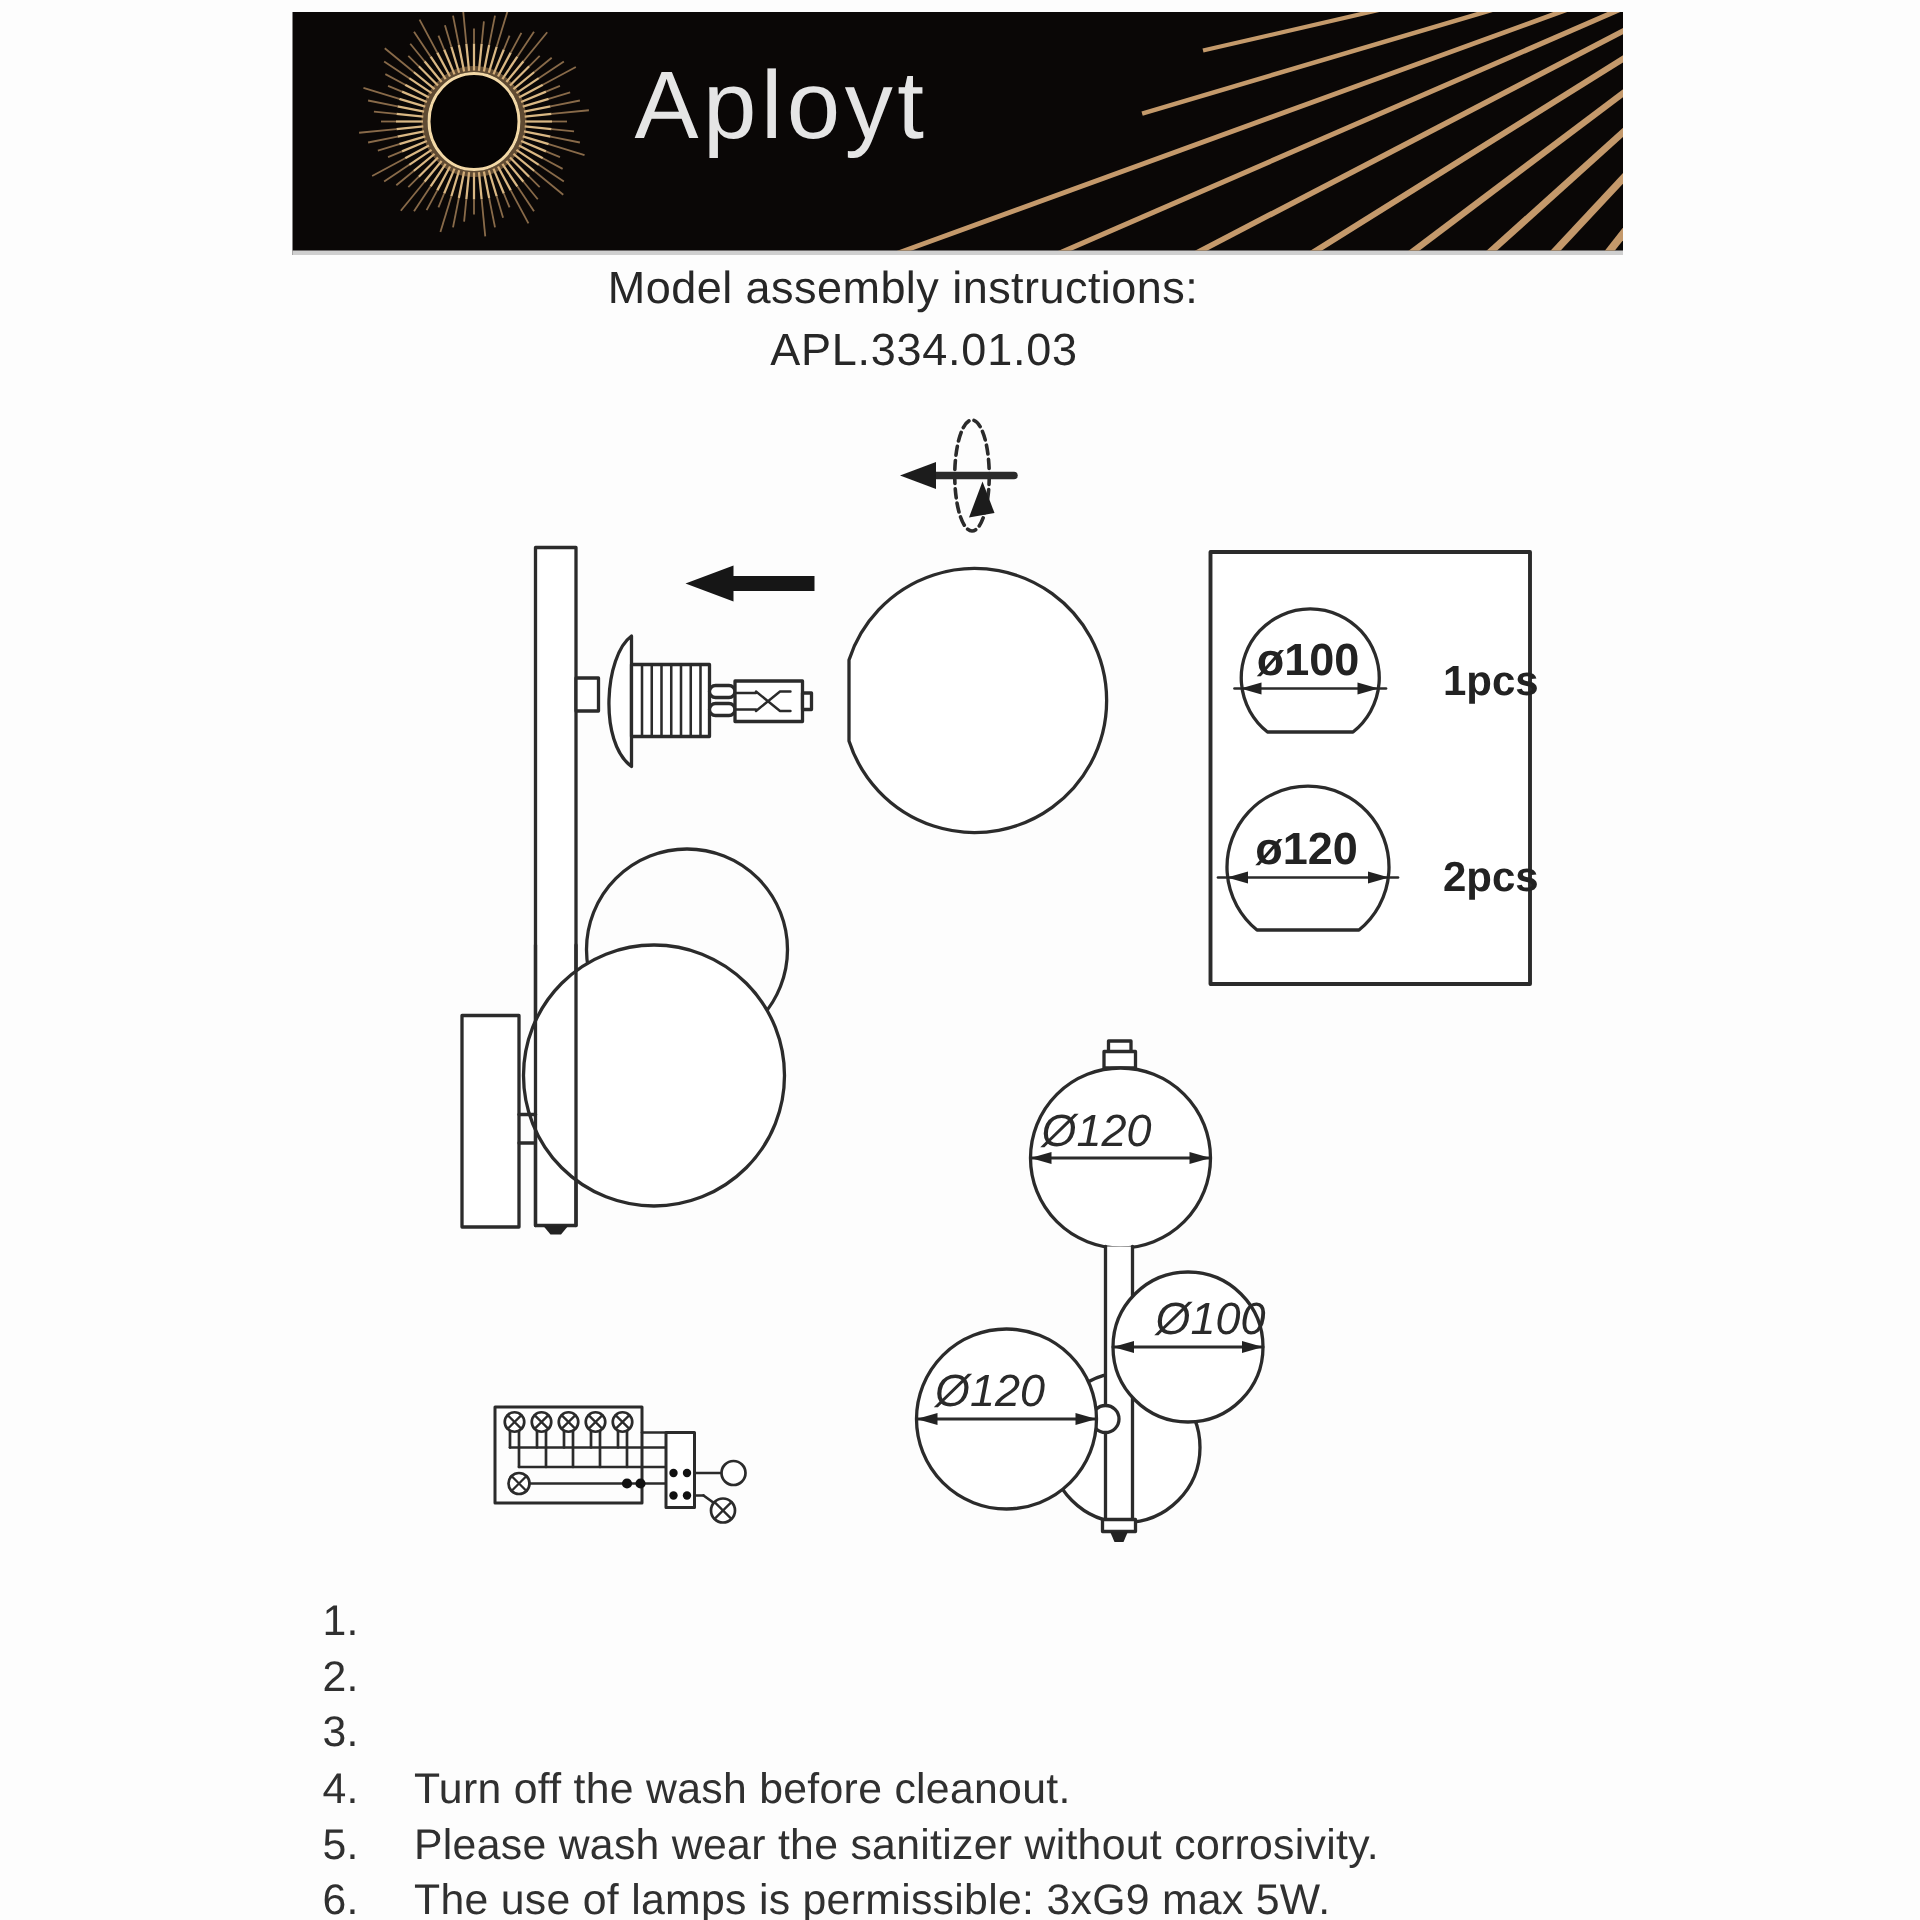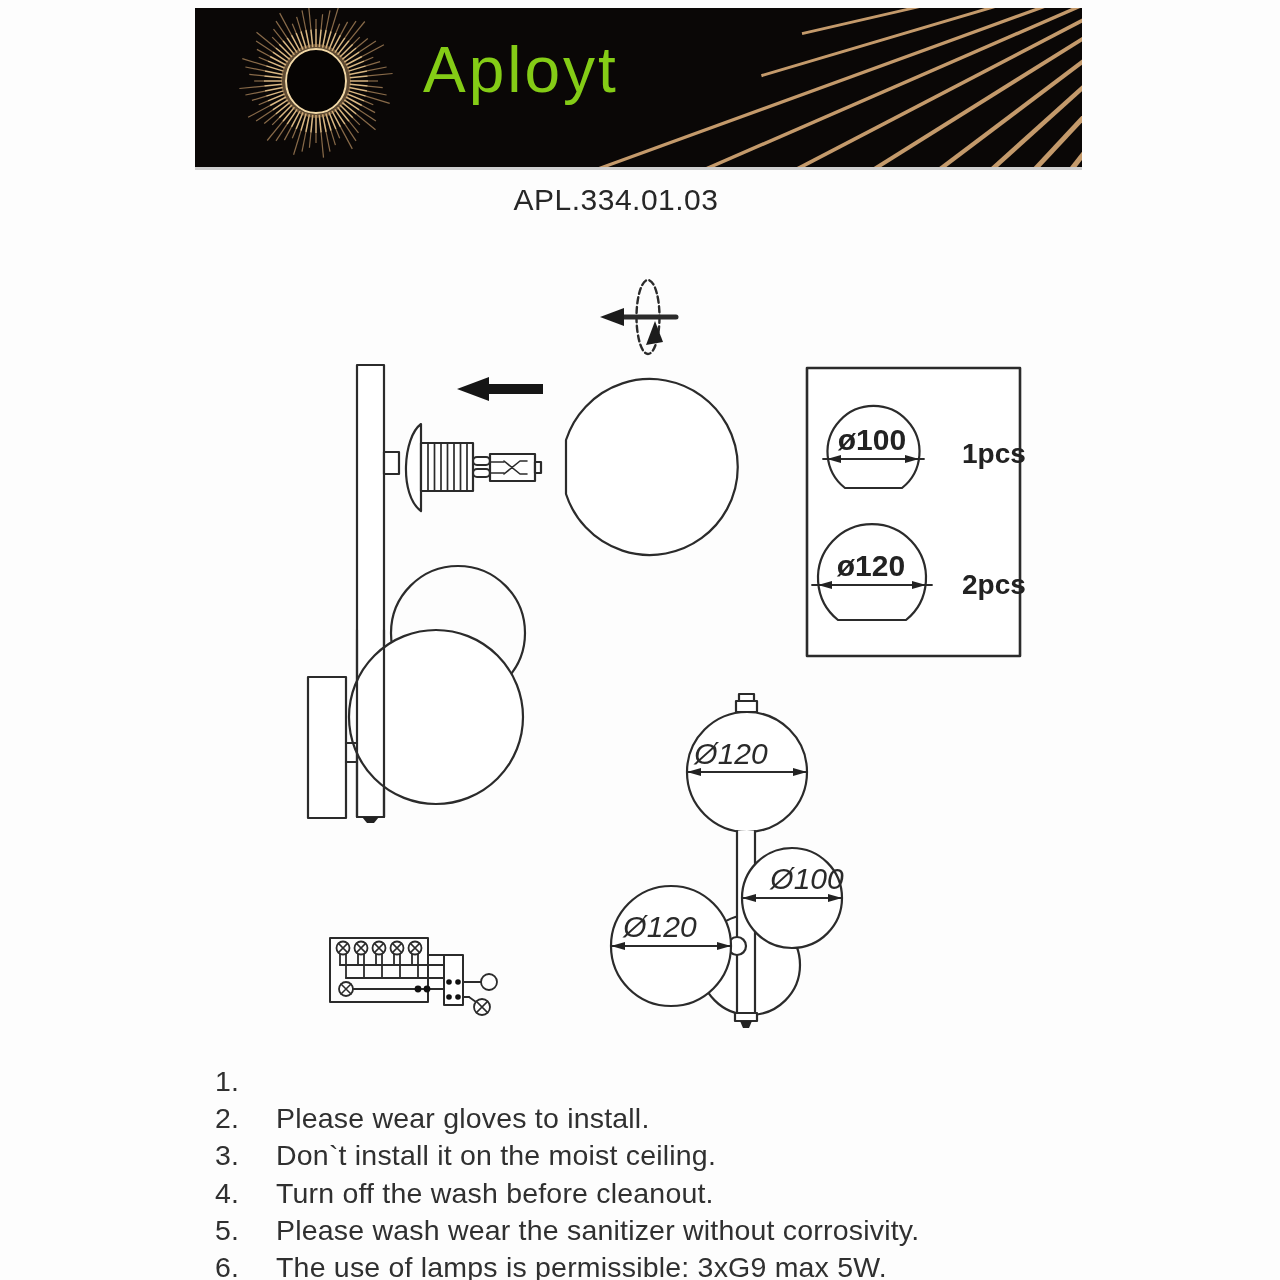--- a/index.html
+++ b/index.html
@@ -3,21 +3,21 @@
 <meta charset="utf-8">
 <style>
   html,body{margin:0;padding:0;background:#ffffff;}
   .page{position:relative;width:1280px;height:1280px;background:#fdfdfd;overflow:hidden;
         font-family:"Liberation Sans",sans-serif;color:#2b2b2b;}
   
   .banner{position:absolute;left:195px;top:8px;width:887px;height:159px;
           background:#0a0706;border-bottom:3px solid #cfcfcf;}
   .banner svg{position:absolute;left:0;top:0;}
   .brand{position:absolute;left:228px;top:30px;font-size:64px;font-weight:normal;
-         letter-spacing:3px;color:#84cc16;line-height:1;}
+         letter-spacing:3px;color:#e5e5e5;line-height:1;}
   
   .title-block{position:absolute;left:0;top:176px;width:1204px;text-align:center;}
   .title-line1{font-size:30px;color:#272727;letter-spacing:.3px;}
   .title-line2{font-size:30px;color:#272727;margin-top:7px;letter-spacing:.5px;padding-left:28px;}
   
   .diagram{position:absolute;left:0;top:0;width:1280px;height:1280px;}
   .lbl-dim{font-family:"Liberation Sans",sans-serif;font-weight:bold;font-size:30px;fill:#222;}
   .lbl-qty{font-family:"Liberation Sans",sans-serif;font-weight:bold;font-size:28px;fill:#222;}
   .lbl-fix{font-family:"Liberation Sans",sans-serif;font-style:italic;font-size:30px;fill:#2a2a2a;}
   
@@ -177,20 +177,21 @@
           <line x1="924.0" y1="-28.7" x2="219.3" y2="227.8" stroke="#cfa271" stroke-width="3.2" opacity="0.95"></line>
           <line x1="921.2" y1="-37.4" x2="566.4" y2="67.7" stroke="#cfa271" stroke-width="3" opacity="0.95"></line>
           <line x1="918.8" y1="-46.3" x2="607.0" y2="25.7" stroke="#cfa271" stroke-width="2.8" opacity="0.95"></line>
           <line x1="917.1" y1="-55.2" x2="650.8" y2="-10.7" stroke="#cfa271" stroke-width="2.6" opacity="0.95"></line>
         </g>
     </svg>
     <div class="brand">Aployt</div>
   </div>
 
   <div class="title-block">
+    <div class="title-line1">Model assembly instructions:</div>
     <div class="title-line2">APL.334.01.03</div>
   </div>
 
   <svg class="diagram" viewBox="0 0 1280 1280">
     <g stroke="#2b2b2b" stroke-width="2.2" fill="none" stroke-linecap="round" stroke-linejoin="round">
 
       <g>
         <ellipse cx="648" cy="317" rx="11.5" ry="37" stroke-dasharray="6 3.5" stroke-width="2.4"></ellipse>
         <polygon points="655,321 646,345 663,342" fill="#1c1c1c" stroke="none"></polygon>
         <line x1="676" y1="317" x2="622" y2="317" stroke-width="5"></line>
@@ -343,25 +344,23 @@
       </g>
     </g>
   </svg>
 
   <ol class="instructions">
     <li>
       <span class="num">1.</span>
     </li>
     <li>
       <span class="num">2.</span>
-      <span class="txt">Please wear gloves to install.</span>
     </li>
     <li>
       <span class="num">3.</span>
-      <span class="txt">Don`t install it on the moist ceiling.</span>
     </li>
     <li>
       <span class="num">4.</span>
       <span class="txt">Turn off the wash before cleanout.</span>
     </li>
     <li>
       <span class="num">5.</span>
       <span class="txt">Please wash wear the sanitizer without corrosivity.</span>
     </li>
     <li>

